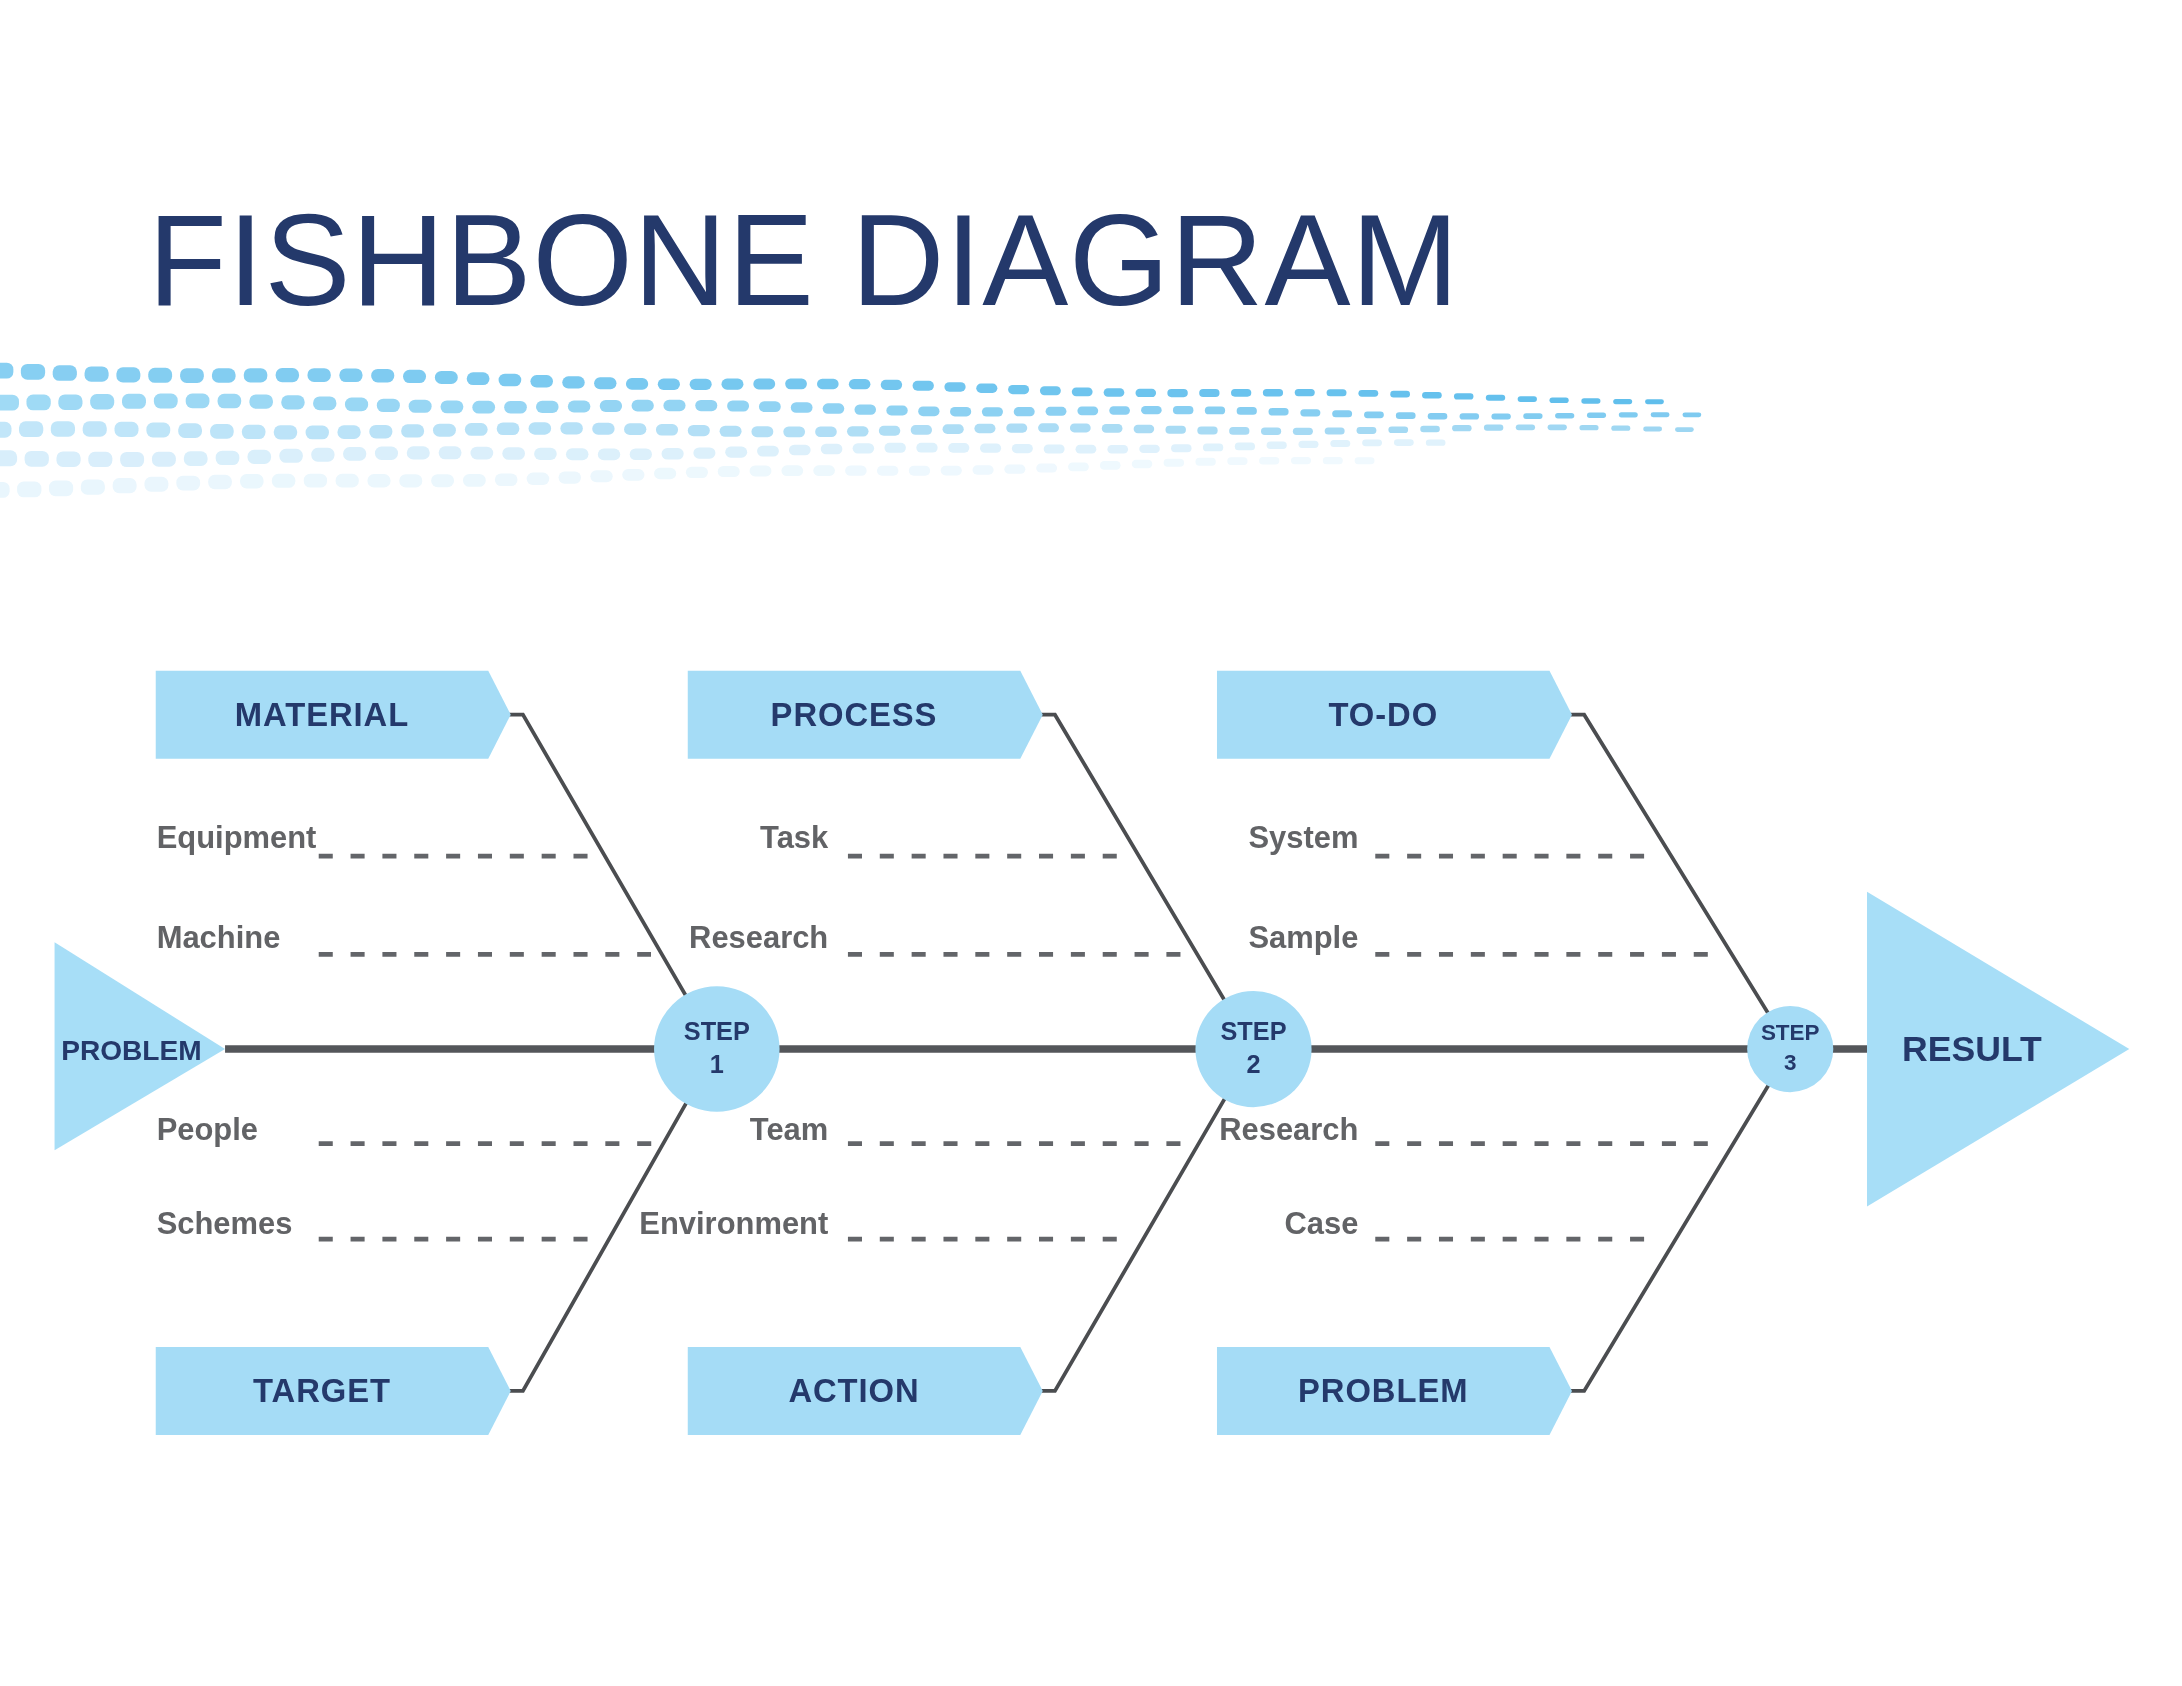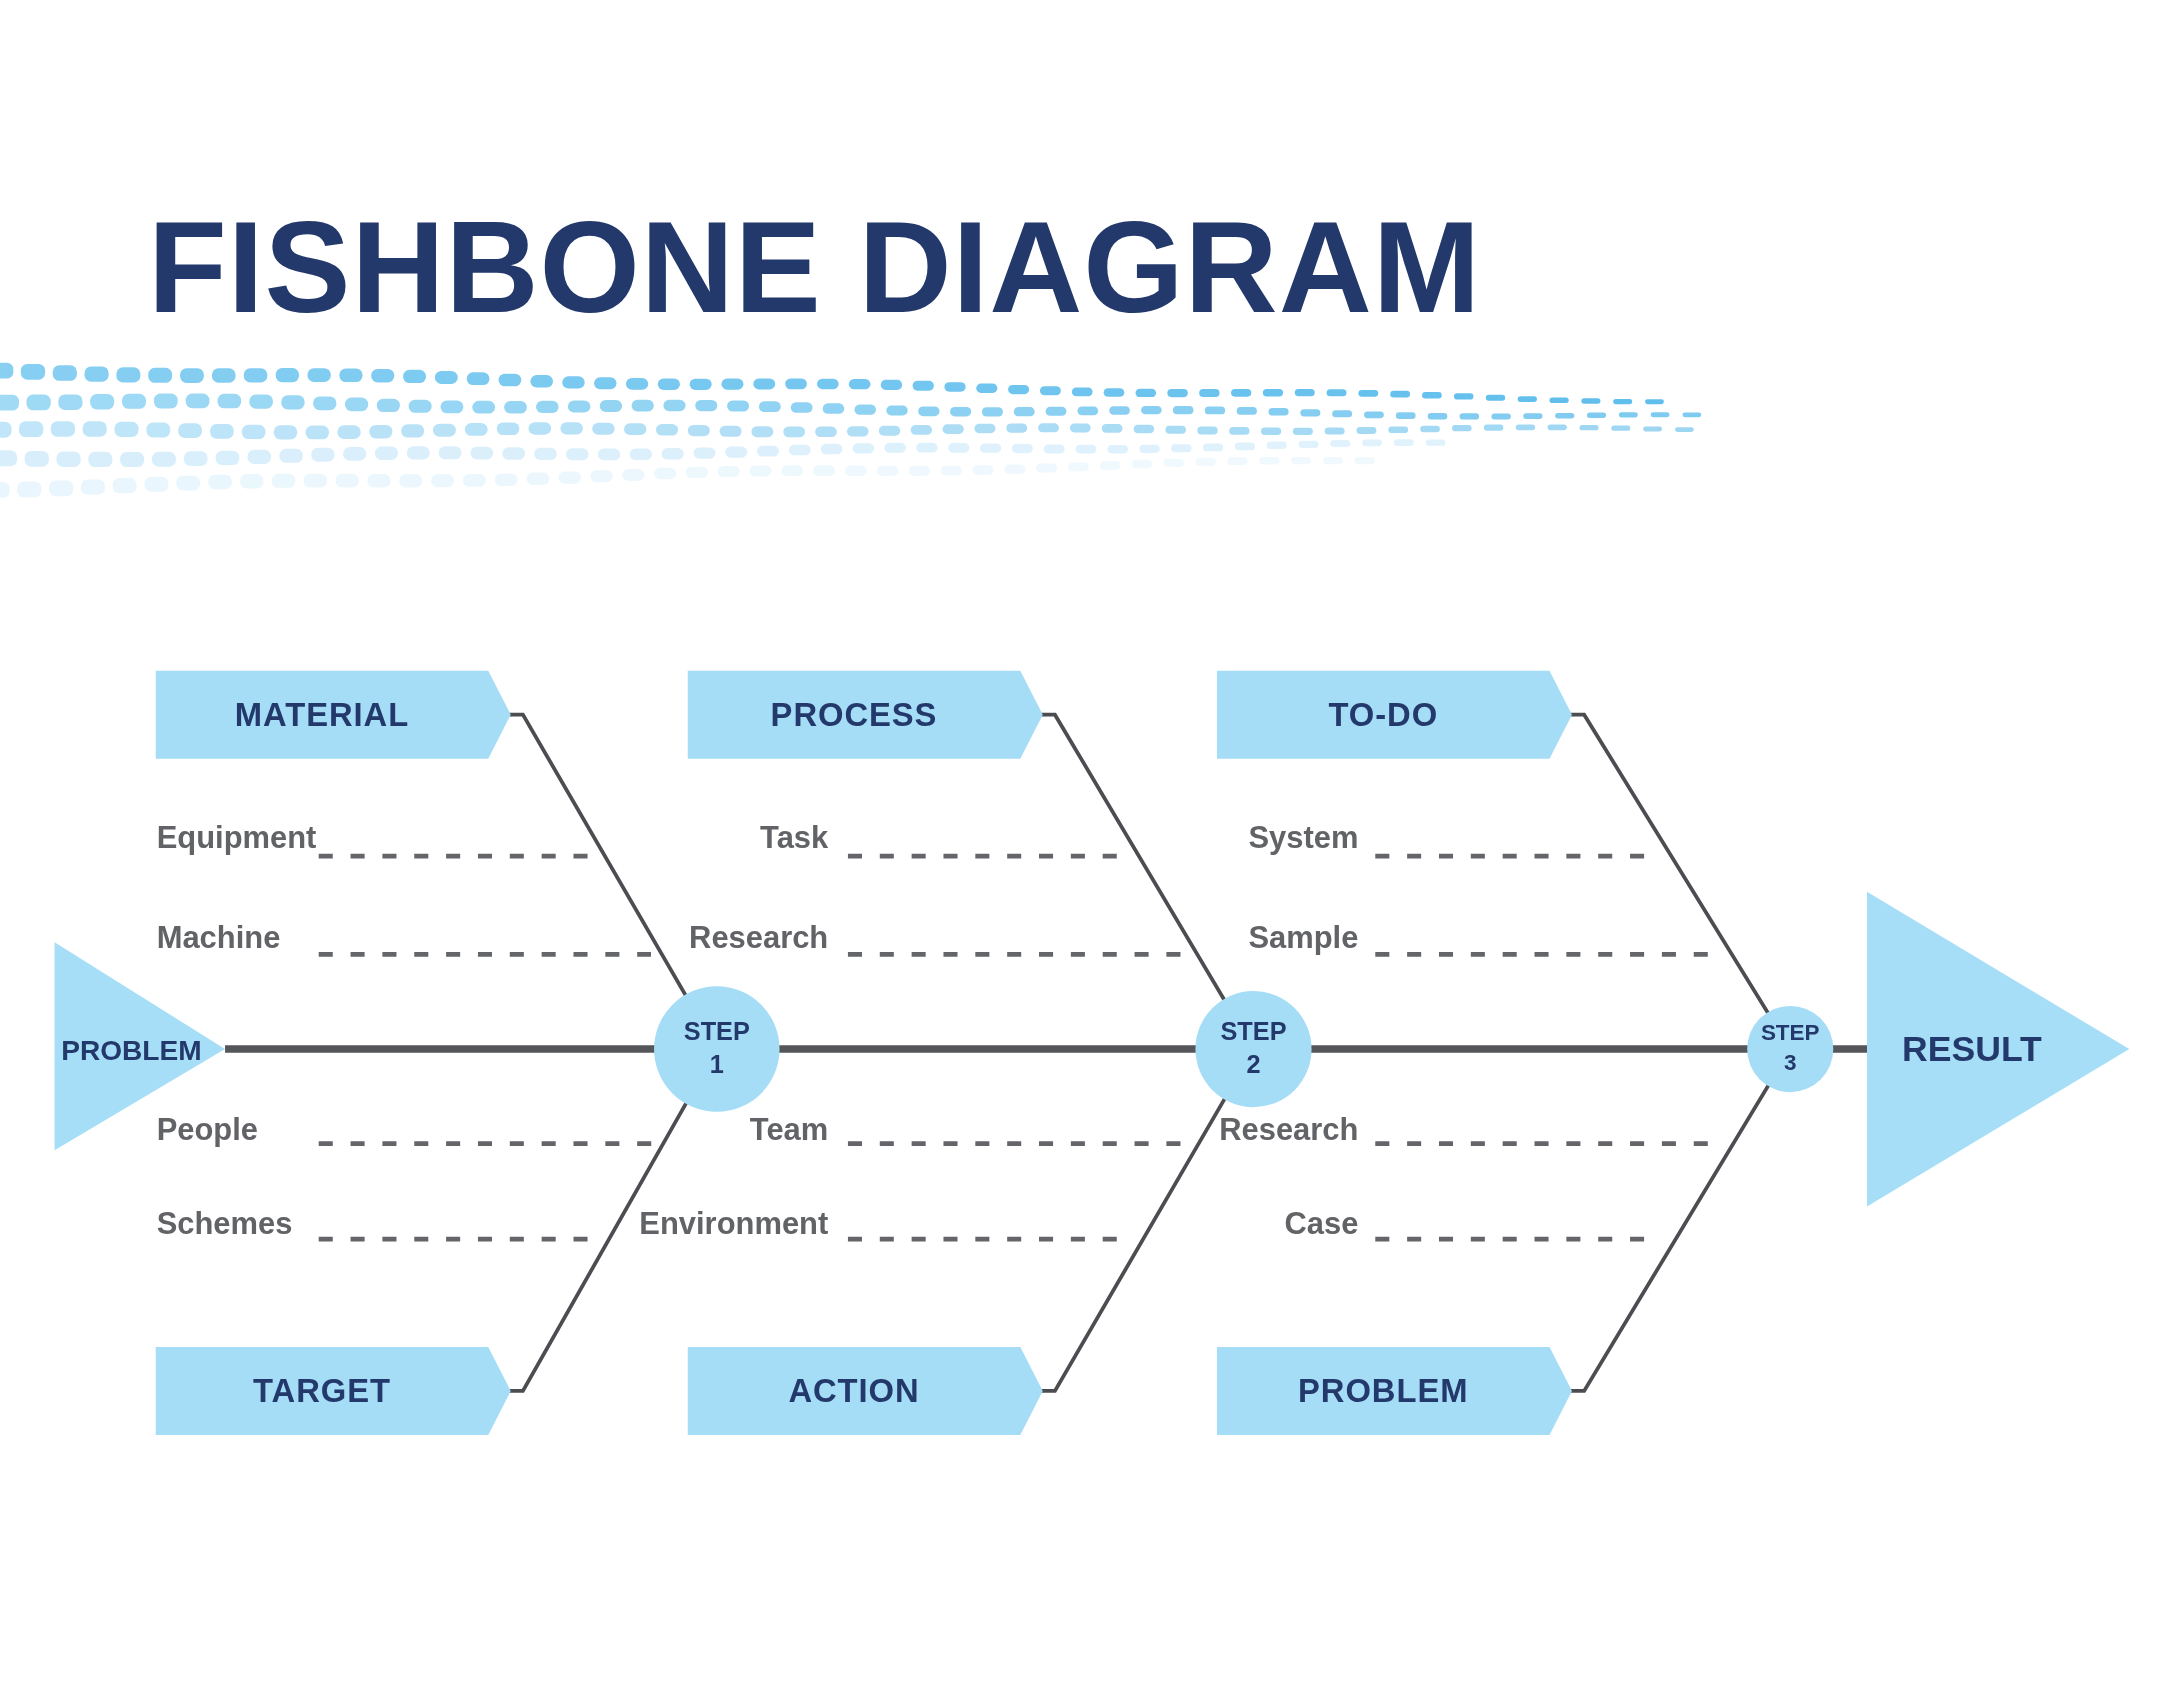--- a/index.html
+++ b/index.html
@@ -7,24 +7,24 @@
     position:relative;
     width:2182px;
     height:1686px;
     background:#ffffff;
     overflow:hidden;
     font-family:"Liberation Sans", sans-serif;
   }
   .page-title{
     position:absolute;
     left:148px;
-    top:193px;
+    top:186px;
     margin:0;
     font-size:129px;
-    font-weight:bold;
+    font-weight:normal;
     letter-spacing:0.9px;
     color:#24396B;
     white-space:nowrap;
   }
   svg.fishbone{
     position:absolute;
     left:0; top:0;
     width:2182px;
     height:1686px;
   }

